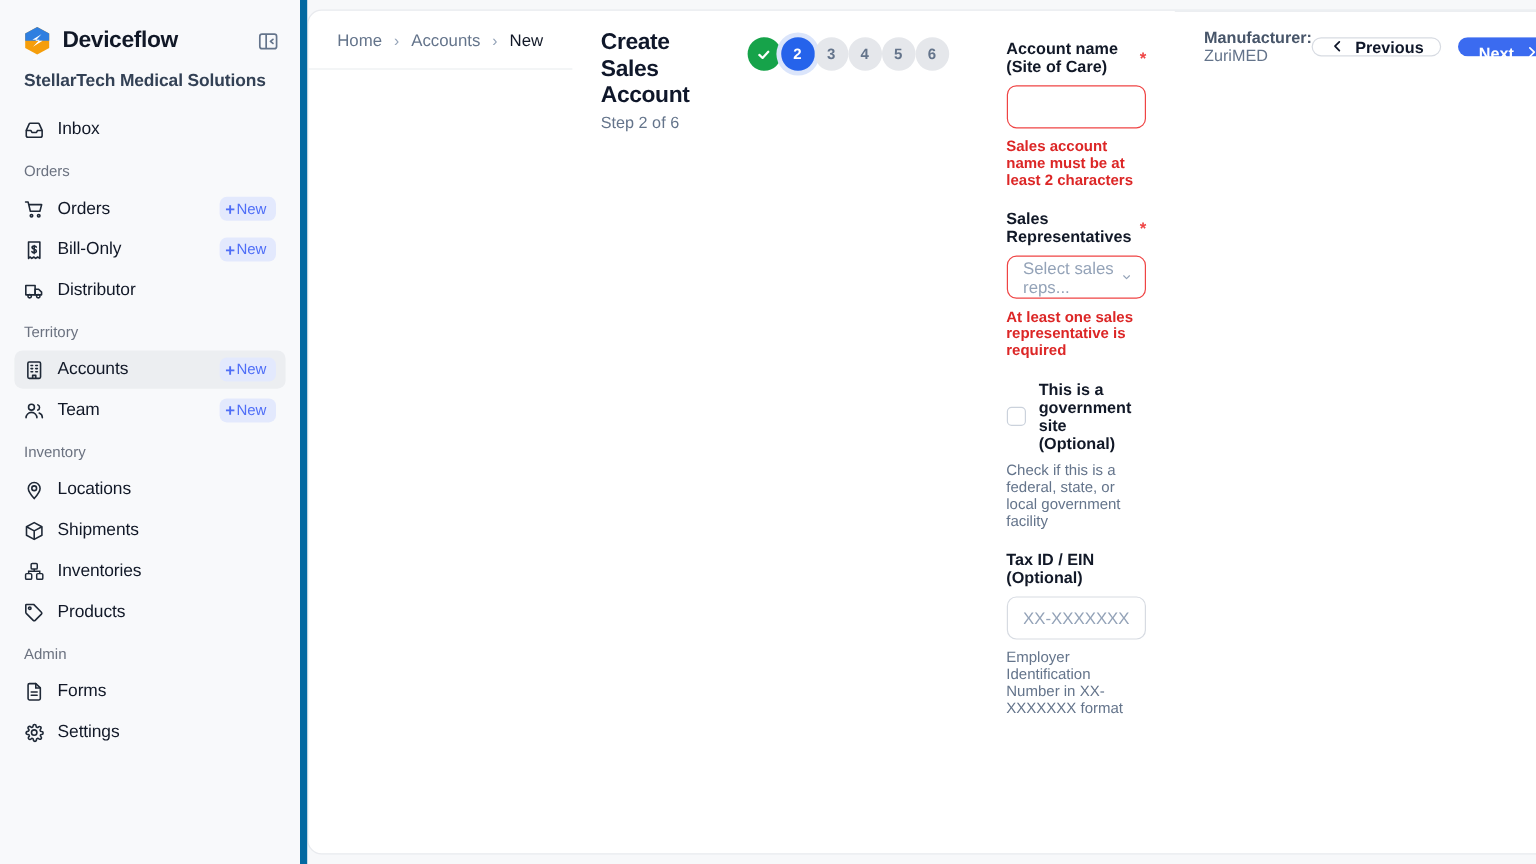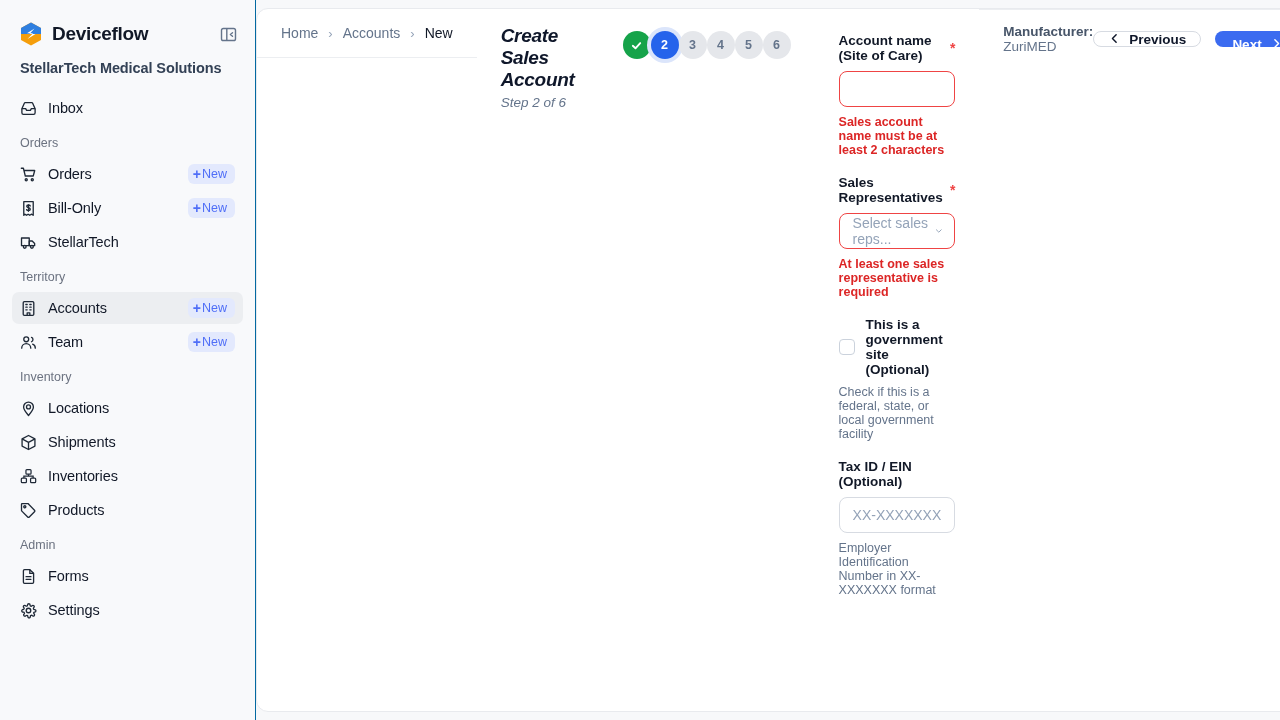--- a/index.html
+++ b/index.html
@@ -9,21 +9,21 @@
     background: #f7f8fa;
     overflow: hidden;
     -webkit-font-smoothing: antialiased;
   }
   .app { display: flex; width: 1280px; height: 720px; }
 
   
   .sidebar {
     width: 256px; height: 720px; flex: 0 0 256px;
     background: #f8f9fb;
-    border-right: 1px solid #0369a1;
+    border-right: 6px solid #0369a1;
     position: relative;
     overflow: hidden;
   }
   .sb-head {
     display: flex; align-items: center; justify-content: space-between;
     padding: 22px 16px 6px 20px;
   }
   .brand { display: flex; align-items: center; gap: 10px; }
   .logo { width: 22px; height: 24px; display:block; }
   .brand-name {
@@ -83,21 +83,21 @@
   .breadcrumb {
     display: flex; align-items: center; gap: 10px;
     padding: 0 24px; height: 49px;
     border-bottom: 1px solid #eceef1;
     font-size: 14px;
   }
   .crumb { color: #64748b; cursor: pointer; }
   .crumb.current { color: #111827; font-weight: 500; cursor: default; }
   .crumb-sep { color: #94a3b8; font-size: 13px; }
 
-  .page-head { padding: 16px 24px 2px 24px; font-style: italic; }
+  .page-head { padding: 16px 24px 2px 24px; }
   .page-title { font-size: 19px; font-weight: bold; color: #0f172a; letter-spacing:-0.3px; }
   .page-sub { font-size: 13.5px; color: #64748b; margin-top: 4px; }
 
   
   .stepper-wrap { padding: 20px 24px 0 24px; }
   .stepper { display: flex; align-items: center; height: 32px; }
   .step-node {
     width: 28px; height: 28px; border-radius: 50%;
     display: flex; align-items: center; justify-content: center;
     font-size: 12.5px; font-weight: bold; flex: 0 0 28px;
@@ -238,21 +238,21 @@
         </span>
       </div>
 
       <div class="nav-item">
         <svg class="nav-ico" viewBox="0 0 18 18" fill="none" stroke="currentColor" stroke-width="1.4">
           <path d="M1.6 4.2 h8.2 v8.2 H1.6 Z" stroke-linejoin="round"></path>
           <path d="M9.8 7.4 h3.1 l2.6 2.6 v2.4 h-5.7 Z" stroke-linejoin="round"></path>
           <circle cx="5" cy="13.6" r="1.5"></circle>
             <circle cx="12.6" cy="13.6" r="1.5"></circle>
         </svg>
-        <span class="nav-label">StellarTech</span>
+        <span class="nav-label">Distributor</span>
       </div>
 
       <div class="nav-group-label">Territory</div>
 
       <div class="nav-item active">
         <svg class="nav-ico" viewBox="0 0 18 18" fill="none" stroke="currentColor" stroke-width="1.4">
           <rect x="3.4" y="1.8" width="11.2" height="14.4" rx="1.2"></rect>
           <path d="M6.2 4.8 h1.4 M10.4 4.8 h1.4 M6.2 7.6 h1.4 M10.4 7.6 h1.4 M6.2 10.4 h1.4 M10.4 10.4 h1.4" stroke-linecap="round"></path>
           <path d="M7.6 16.2 v-2.6 h2.8 v2.6" stroke-linejoin="round"></path>
         </svg>

